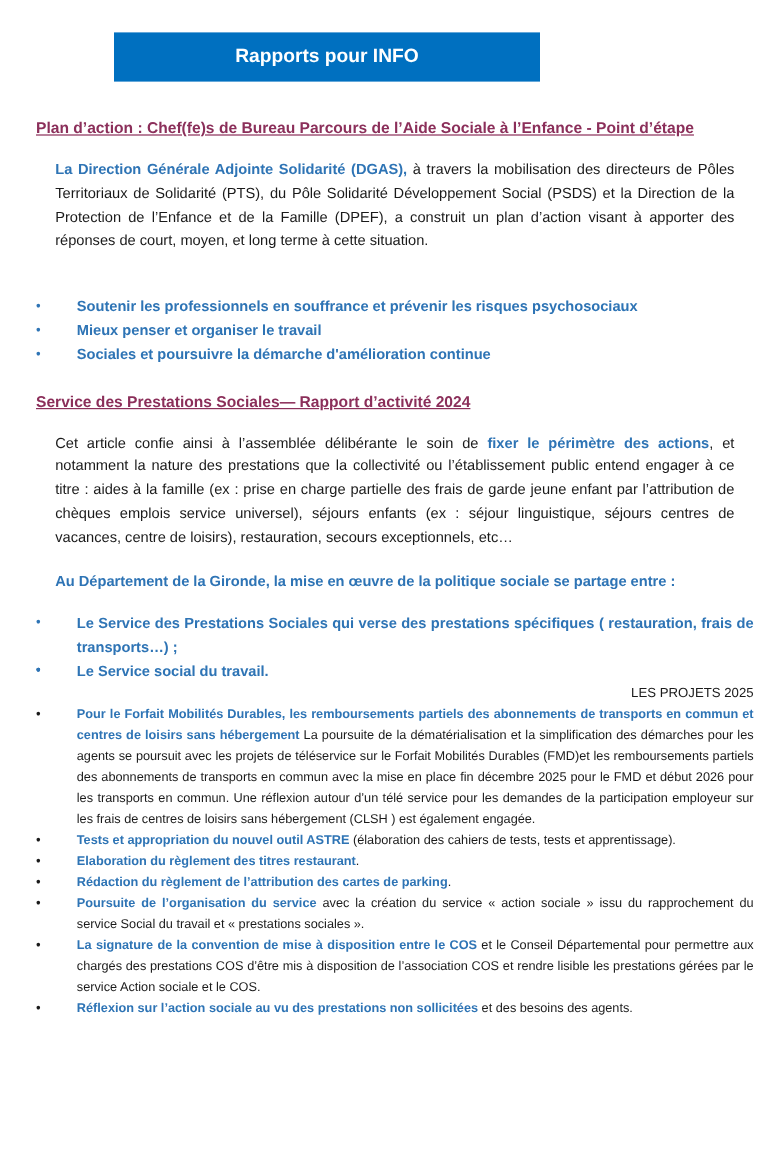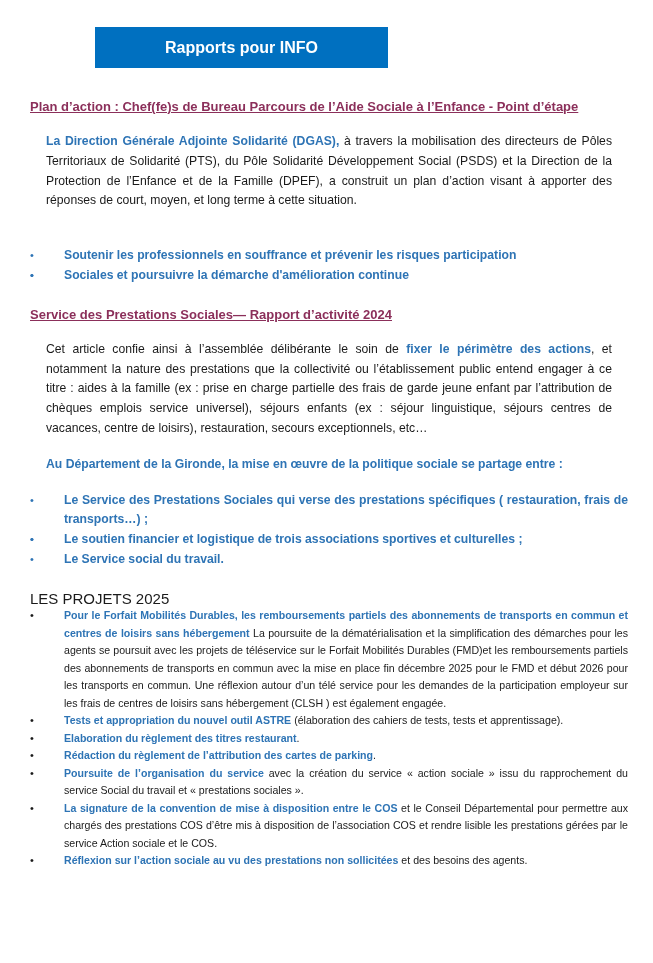--- a/index.html
+++ b/index.html
@@ -1,60 +1,60 @@
 <!DOCTYPE html>
 <html><head>
 <meta charset="utf-8">
 <style>
   html, body { margin: 0; padding: 0; background: #ffffff; }
   body { width: 653px; height: 963px; position: relative; overflow: hidden;
          font-family: "Liberation Sans", sans-serif; color: #1a1a1a; }
-  .banner { position: absolute; left: 95px; top: 27px; width: 293px; height: 41px;
+  .banner { position: absolute; left: 95px; top: 27px; width: 355px; height: 41px;
             background: #0070c0; color: #fff; font-weight: bold; font-size: 16px;
             display: flex; align-items: center; justify-content: center; }
   .page { position: absolute; left: 30px; top: 97px; width: 598px; }
   .blue { color: #2e74b5; font-weight: bold; }
   .heading { color: #8b2f5a; font-weight: bold; text-decoration: underline;
              font-size: 13px; line-height: 19px; white-space: nowrap; }
   p { margin: 16px; font-size: 12.2px; line-height: 19.8px; text-align: justify; }
   .gap { height: 19px; }
   ul { list-style: none; margin: 0; padding: 0; }
   li { position: relative; padding-left: 34px; font-size: 12.2px; line-height: 19.8px; text-align: justify; }
   li .bullet { position: absolute; left: 0; top: 0; font-size: 11px; }
   .b-blue .bullet { color: #2e74b5; }
   .small p, .small li { font-size: 10.6px; line-height: 17.5px; }
   .small li .bullet { color: #1a1a1a; font-size: 11px; }
-  .projets-title { font-size: 15px; line-height: 17.5px; margin-top: 20px; }
+  .projets-title { font-size: 11px; line-height: 17.5px; margin-top: 0; text-align: right; }
 </style>
 </head>
 <body>
 
 <div class="banner">
   <span>Rapports pour INFO</span>
 </div>
 
 <div class="page">
 
   <div class="heading">Plan d’action : Chef(fe)s de Bureau Parcours de l’Aide Sociale à l’Enfance - Point d’étape</div>
   <p><span class="blue">La Direction Générale Adjointe Solidarité (DGAS),</span><span> à travers la mobilisation des directeurs de Pôles Territoriaux de Solidarité (PTS), du Pôle Solidarité Développement Social (PSDS) et la Direction de la Protection de l’Enfance et de la Famille (DPEF), a construit un plan d’action visant à apporter des réponses de court, moyen, et long terme à cette situation.</span></p>
   <div class="gap"></div>
   <ul class="b-blue">
-    <li><span class="bullet">•</span><span class="blue">Soutenir les professionnels en souffrance et prévenir les risques participation</span></li>
-    <li><span class="bullet">•</span></li>
+    <li><span class="bullet">•</span><span class="blue">Soutenir les professionnels en souffrance et prévenir les risques psychosociaux</span></li>
+    <li><span class="bullet">•</span><span class="blue">Mieux penser et organiser le travail</span></li>
     <li><span class="bullet">•</span><span class="blue">Sociales et poursuivre la démarche d'amélioration continue</span></li>
   </ul>
   <div class="gap"></div>
 
   <div class="heading">Service des Prestations Sociales— Rapport d’activité 2024</div>
   <p><span>Cet article confie ainsi à l’assemblée délibérante le soin de </span><span class="blue">fixer le périmètre des actions</span><span>, et notamment la nature des prestations que la collectivité ou l’établissement public entend engager à ce titre : aides à la famille (ex : prise en charge partielle des frais de garde jeune enfant par l’attribution de chèques emplois service universel), séjours enfants (ex : séjour linguistique, séjours centres de vacances, centre de loisirs), restauration, secours exceptionnels, etc…</span></p>
   <p class="blue">Au Département de la Gironde, la mise en œuvre de la politique sociale se partage entre :</p>
   <ul class="b-blue">
     <li><span class="bullet">•</span><span class="blue">Le Service des Prestations Sociales qui verse des prestations spécifiques ( restauration, frais de transports…) ;</span></li>
     <li><span class="bullet">•</span></li>
-    <li><span class="bullet">•</span><span class="blue">Le soutien financier et logistique de trois associations sportives et culturelles ;</span></li>
+    <li><span class="bullet">•</span></li>
     <li><span class="bullet">•</span><span class="blue">Le Service social du travail.</span></li>
   </ul>
 
   <div class="small">
     <div class="projets-title">LES PROJETS 2025</div>
     <ul>
       <li><span class="bullet">•</span><span class="blue">Pour le Forfait Mobilités Durables, les remboursements partiels des abonnements de transports en commun et centres de loisirs sans hébergement</span><span> La poursuite de la dématérialisation et la simplification des démarches pour les agents se poursuit avec les projets de téléservice sur le Forfait Mobilités Durables (FMD)et les remboursements partiels des abonnements de transports en commun avec la mise en place fin décembre 2025 pour le FMD et début 2026 pour les transports en commun. Une réflexion autour d’un télé service pour les demandes de la participation employeur sur les frais de centres de loisirs sans hébergement (CLSH ) est également engagée.</span></li>
       <li><span class="bullet">•</span><span class="blue">Tests et appropriation du nouvel outil ASTRE</span><span> (élaboration des cahiers de tests, tests et apprentissage).</span></li>
       <li><span class="bullet">•</span><span class="blue"> Elaboration du règlement des titres restaurant</span><span>.</span></li>
       <li><span class="bullet">•</span><span class="blue">Rédaction du règlement de l’attribution des cartes de parking</span><span>.</span></li>

